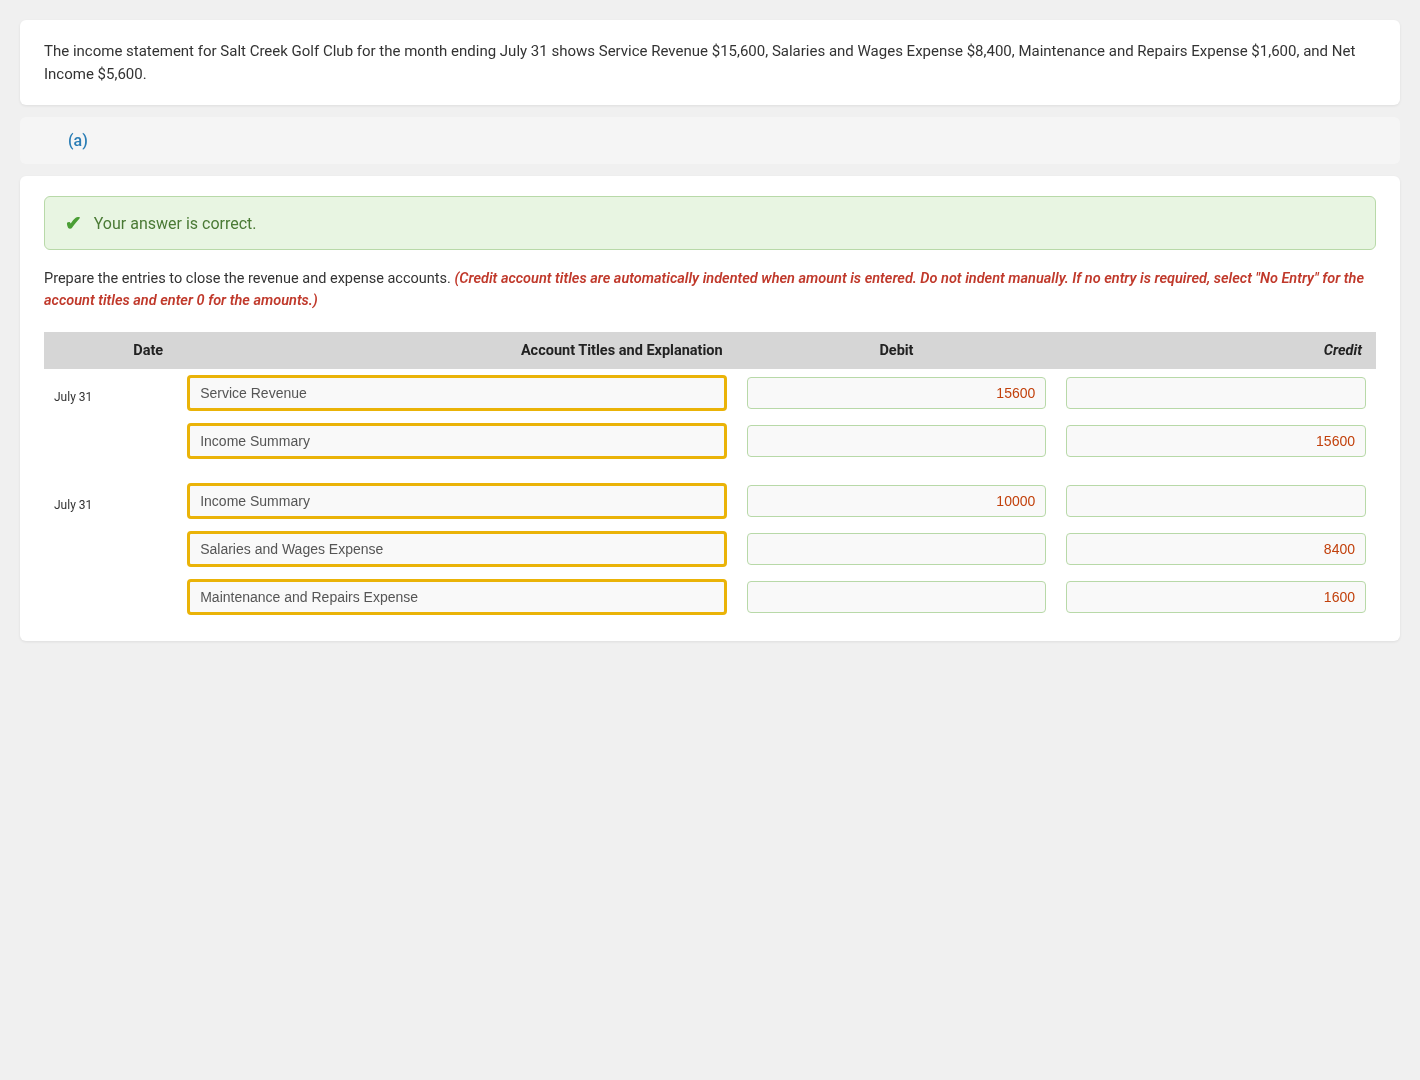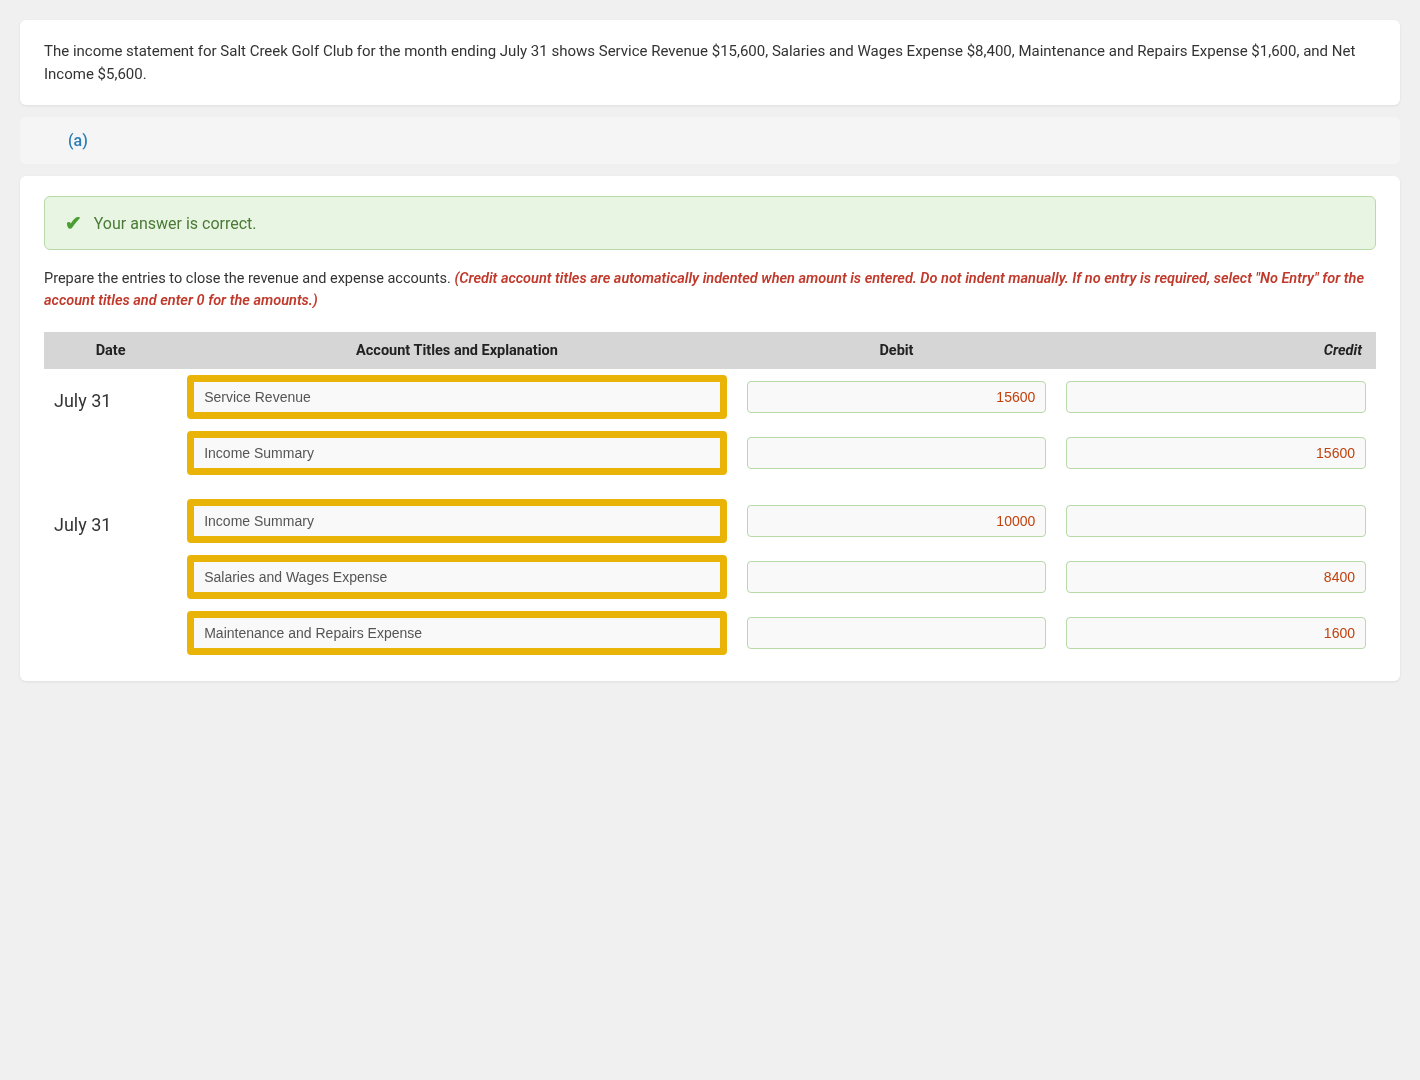--- a/index.html
+++ b/index.html
@@ -65,48 +65,48 @@
     }
     .journal-table {
       width: 100%;
       border-collapse: collapse;
     }
     .journal-table thead tr {
       background: #d6d6d6;
     }
     .journal-table thead th {
       padding: 10px 14px;
-      text-align: center;
+      text-align: right;
       font-weight: 700;
       font-size: 14.5px;
       color: #222;
     }
     .journal-table thead th.center {
       text-align: center;
     }
     .journal-table thead th.right {
       text-align: right;
       font-style: italic;
     }
     .journal-table tbody td {
       padding: 6px 10px;
       vertical-align: middle;
     }
     .date-cell {
-      font-size: 18px;
+      font-size: 12px;
       color: #333;
       white-space: nowrap;
       vertical-align: top;
       padding-top: 14px !important;
       width: 75px;
     }
     .account-input {
       width: 100%;
       padding: 7px 10px;
-      border: 7px solid #eab308;
+      border: 3px solid #eab308;
       border-radius: 4px;
       background: #f9f9f9;
       font-size: 14px;
       color: #555;
       outline: none;
     }
     .amount-input {
       width: 100%;
       padding: 7px 10px;
       border: 1px solid #b8d9a8;

